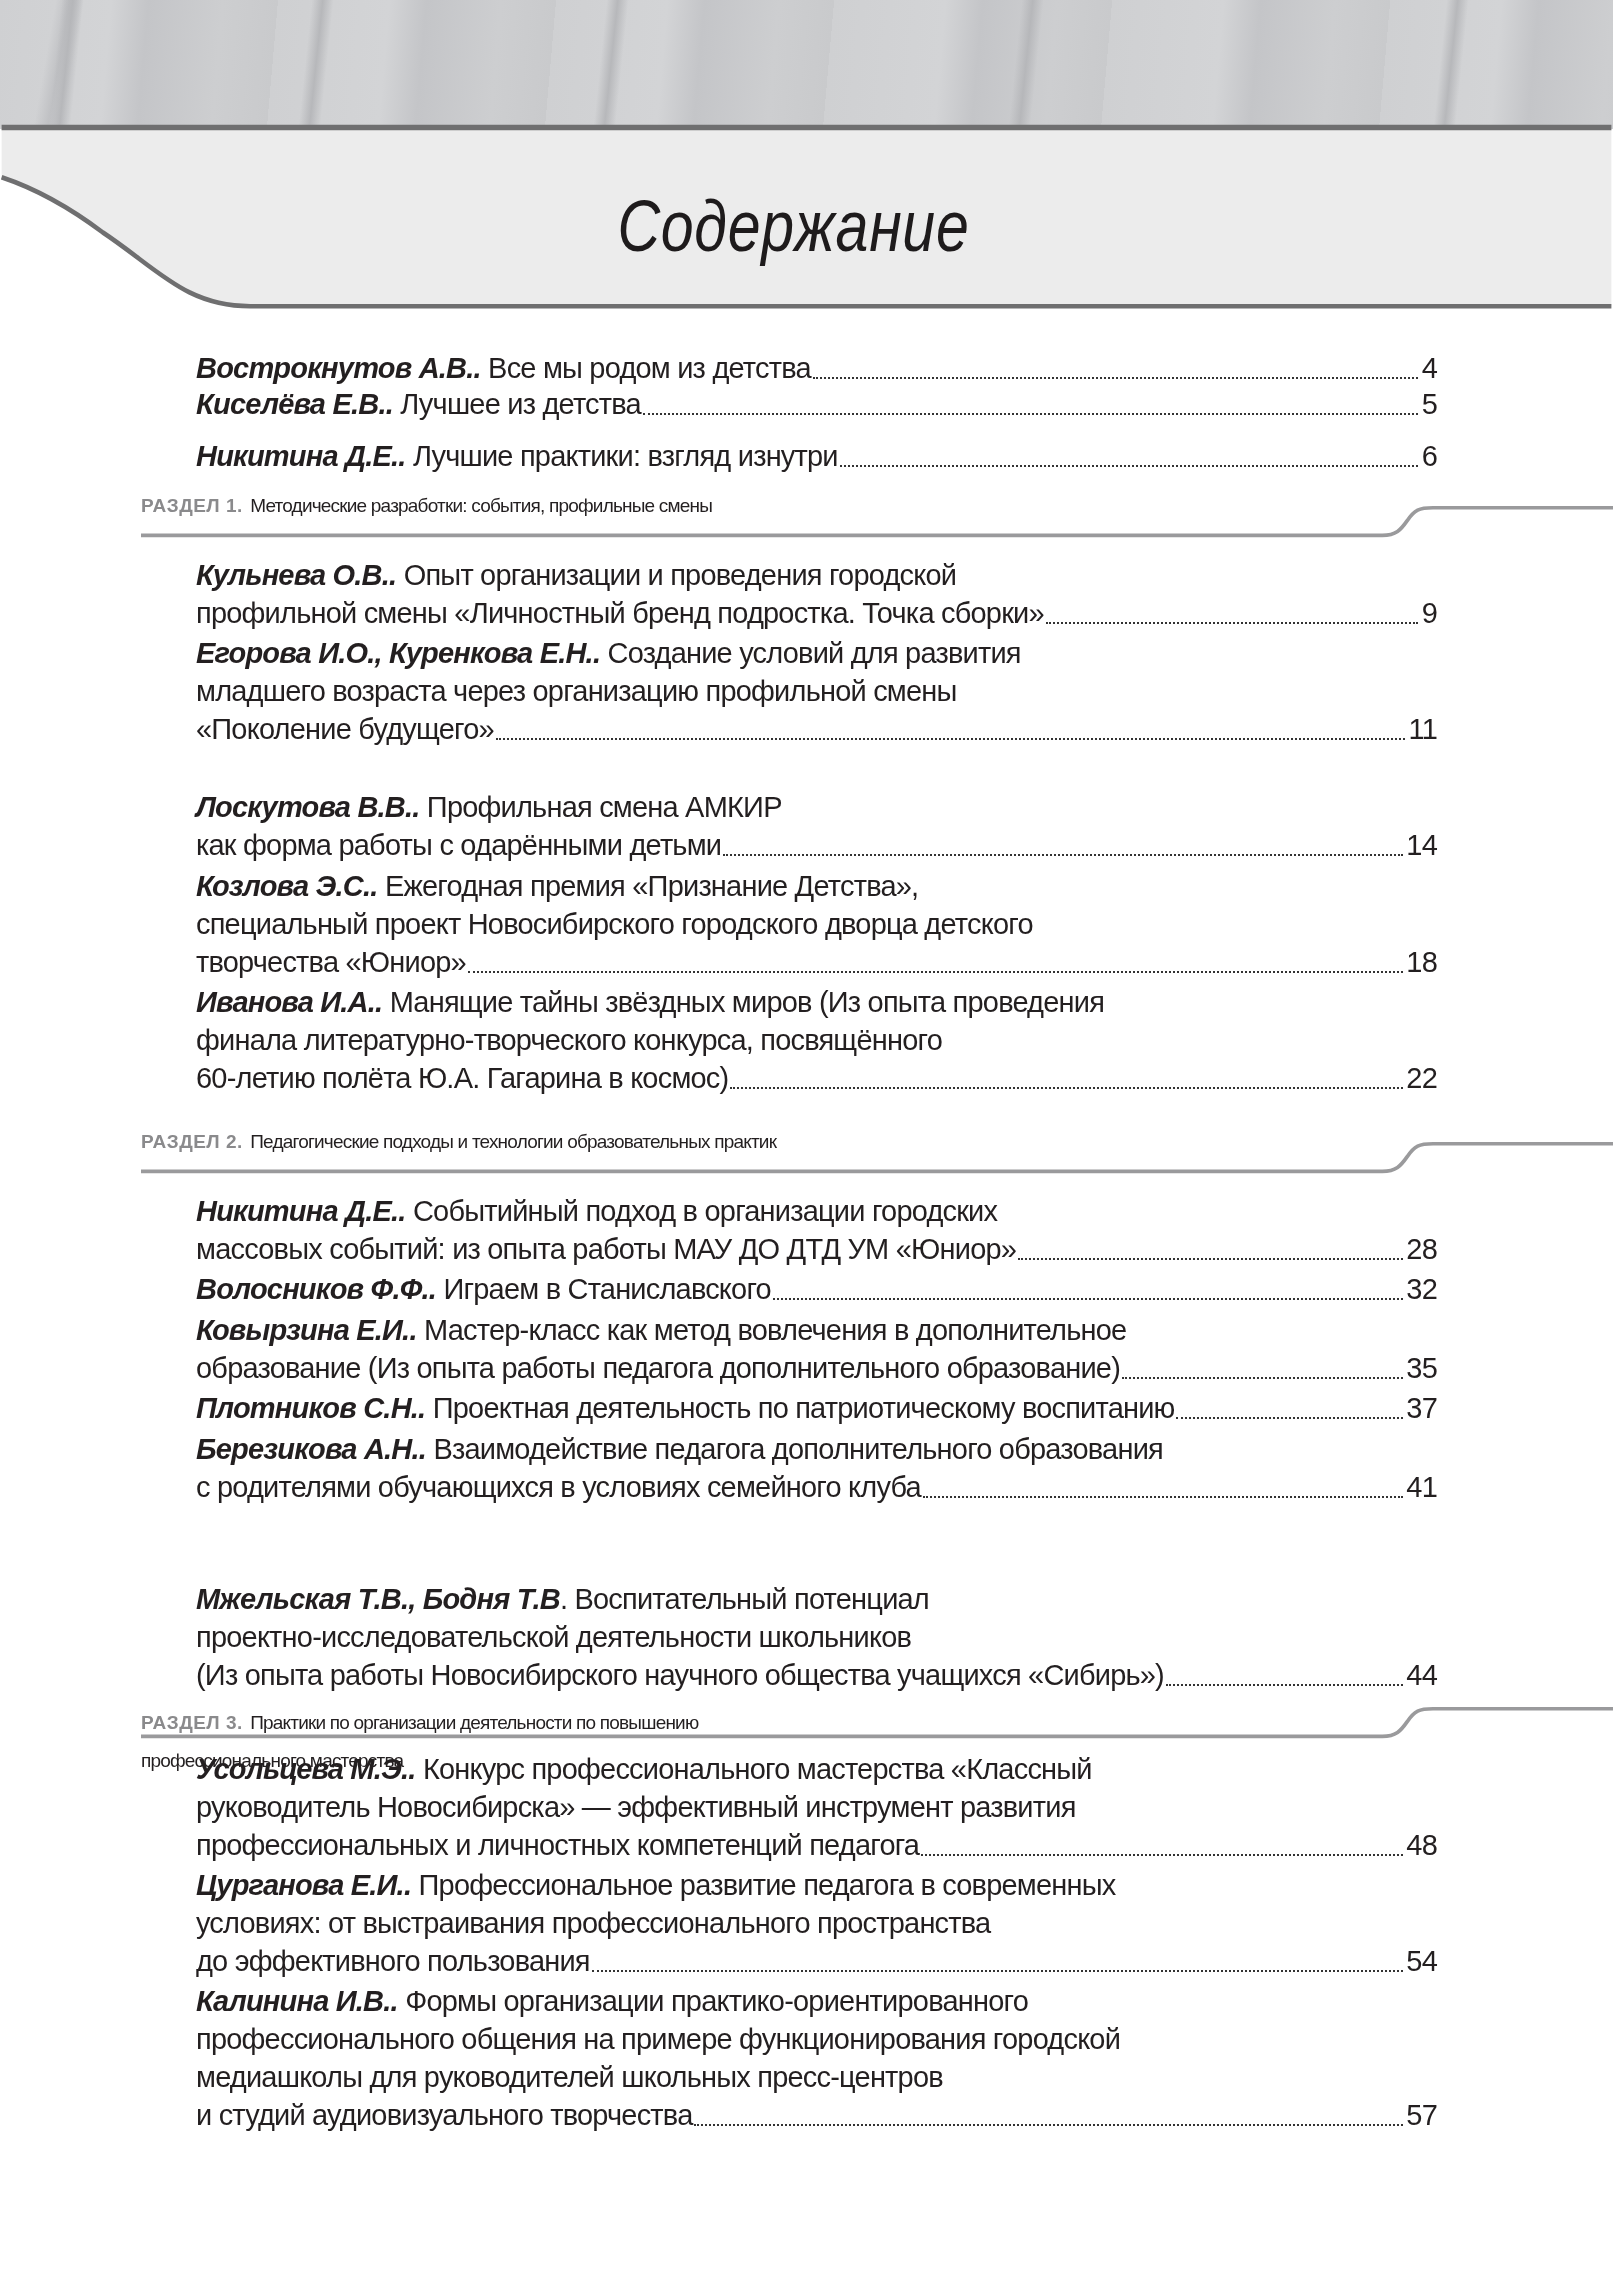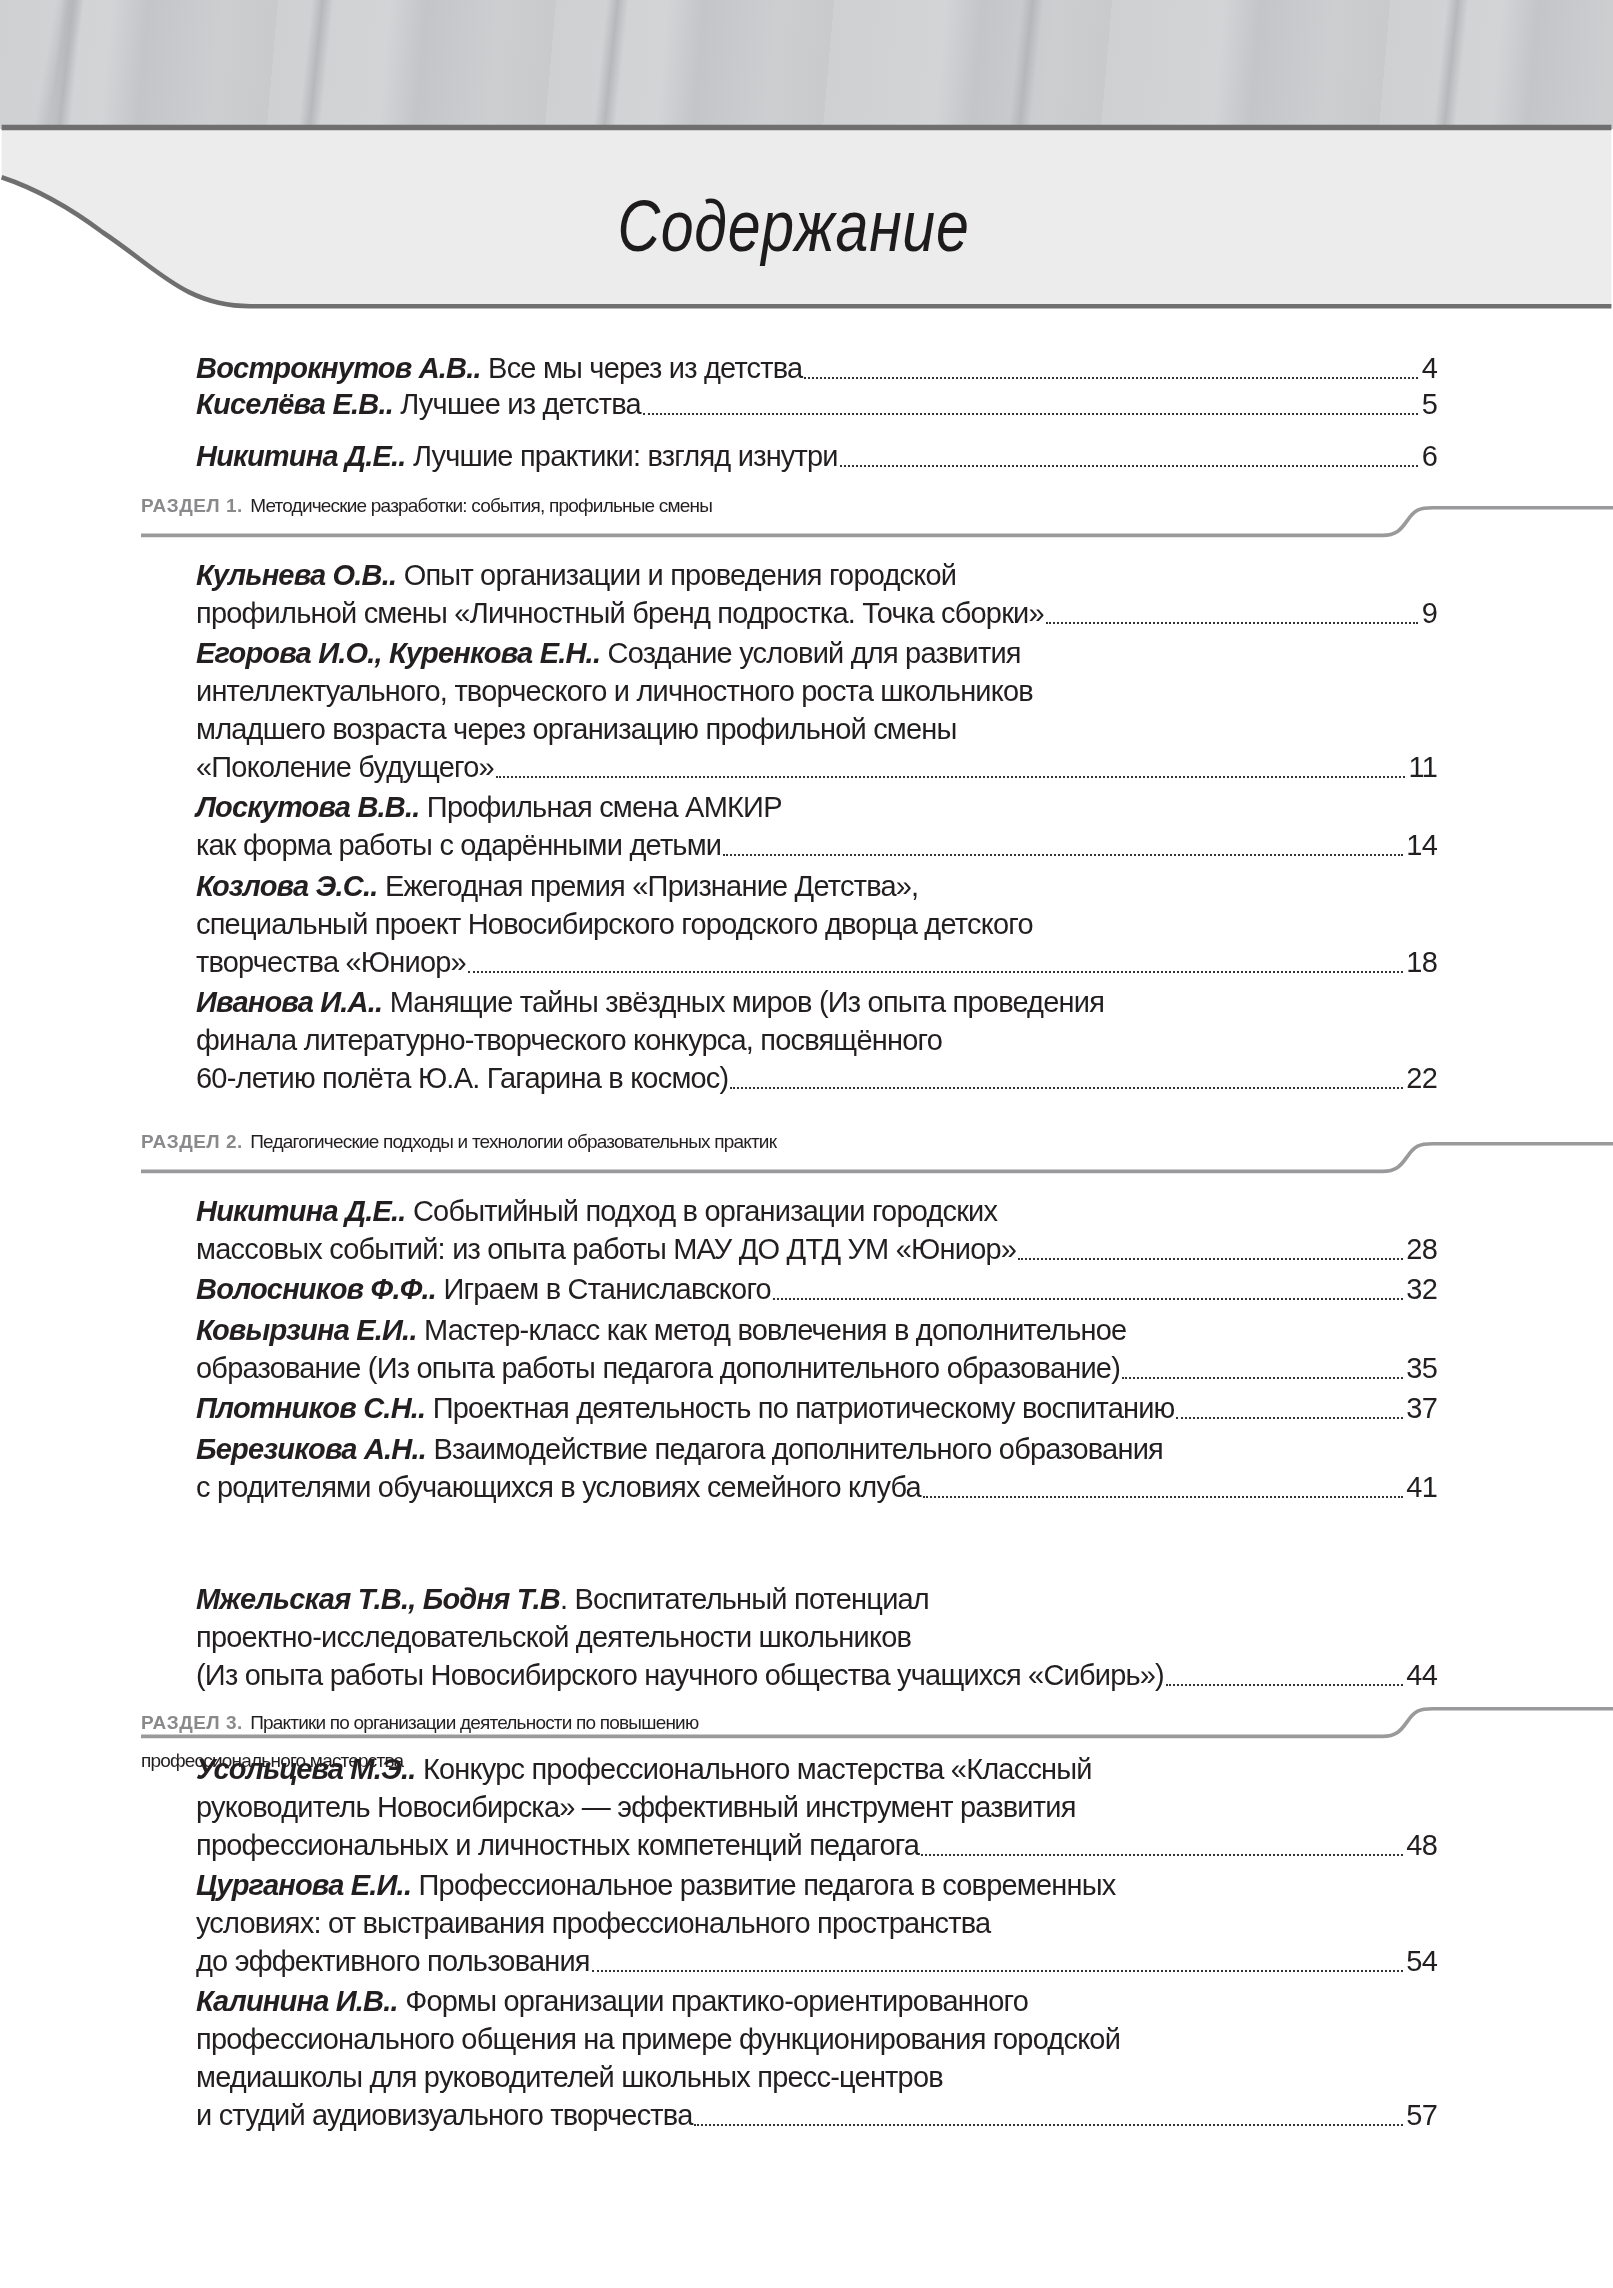--- a/index.html
+++ b/index.html
@@ -62,21 +62,21 @@
   <line x1="0" y1="6" x2="1748" y2="6" stroke="#6f6f70" stroke-width="6"></line>
   <path d="M0 60 C30 70 70 90 110 120 C170 160 200 200 270 200 H1748" fill="none" stroke="#6f6f70" stroke-width="5"></path>
 </svg>
 <div class="title">Содержание</div>
 
 <div class="toc" id="toc">
     <div class="entry" style="top: 349px; letter-spacing: -0.8px;">
       <div class="line">
         <span class="author">Вострокнутов А.В.</span>
         <span class="author-dot" style="font-weight: bold; font-style: italic; margin-left: -7.4px; margin-right: 7.4px;">.</span>
-        <span class="text">Все мы через из детства</span>
+        <span class="text">Все мы родом из детства</span>
         <span class="dots"></span>
         <span class="page">4</span>
       </div>
     </div>
     <div class="entry" style="top: 385px; letter-spacing: -0.8px;">
       <div class="line">
         <span class="author">Киселёва Е.В.</span>
         <span class="author-dot" style="font-weight: bold; font-style: italic; margin-left: -7.4px; margin-right: 7.4px;">.</span>
         <span class="text">Лучшее из детства</span>
         <span class="dots"></span>
@@ -110,23 +110,20 @@
         <span class="page">9</span>
       </div>
     </div>
     <div class="entry" style="top: 634px; letter-spacing: -0.8px;">
       <div class="line">
         <span class="author">Егорова И.О., Куренкова Е.Н.</span>
         <span class="author-dot" style="font-weight: bold; font-style: italic; margin-left: -7.4px; margin-right: 7.4px;">.</span>
         <span class="text">Создание условий для развития</span>
       </div>
       <div class="line">
-        <span class="text">интеллектуального, творческого и личностного роста школьников</span>
-      </div>
-      <div class="line">
         <span class="text">младшего возраста через организацию профильной смены</span>
       </div>
       <div class="line">
         <span class="text">«Поколение будущего»</span>
         <span class="dots"></span>
         <span class="page">11</span>
       </div>
     </div>
     <div class="entry" style="top: 788px; letter-spacing: -0.8px;">
       <div class="line">

